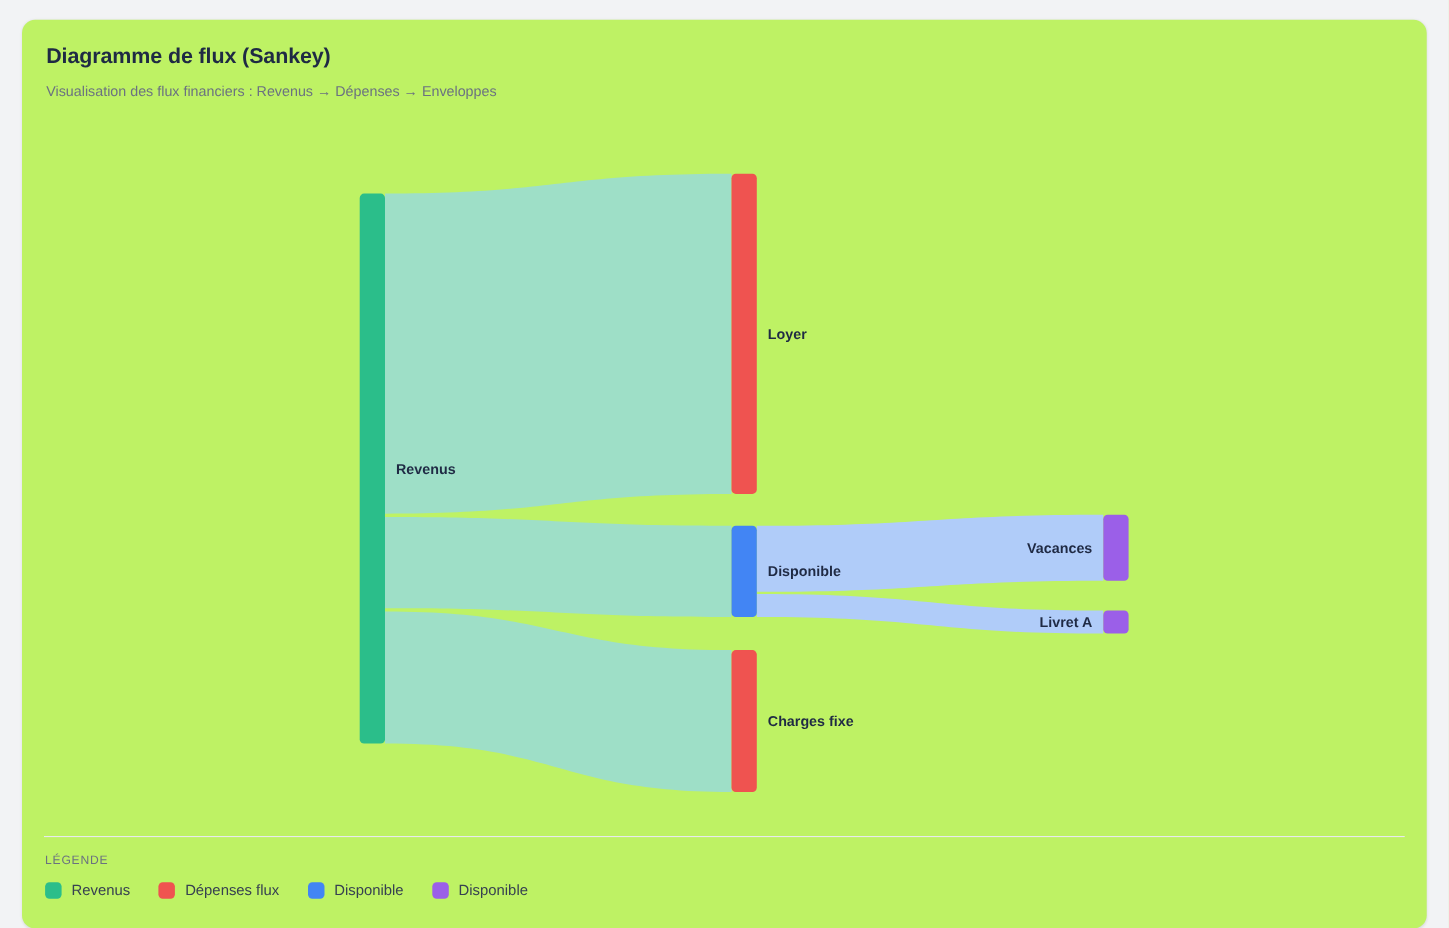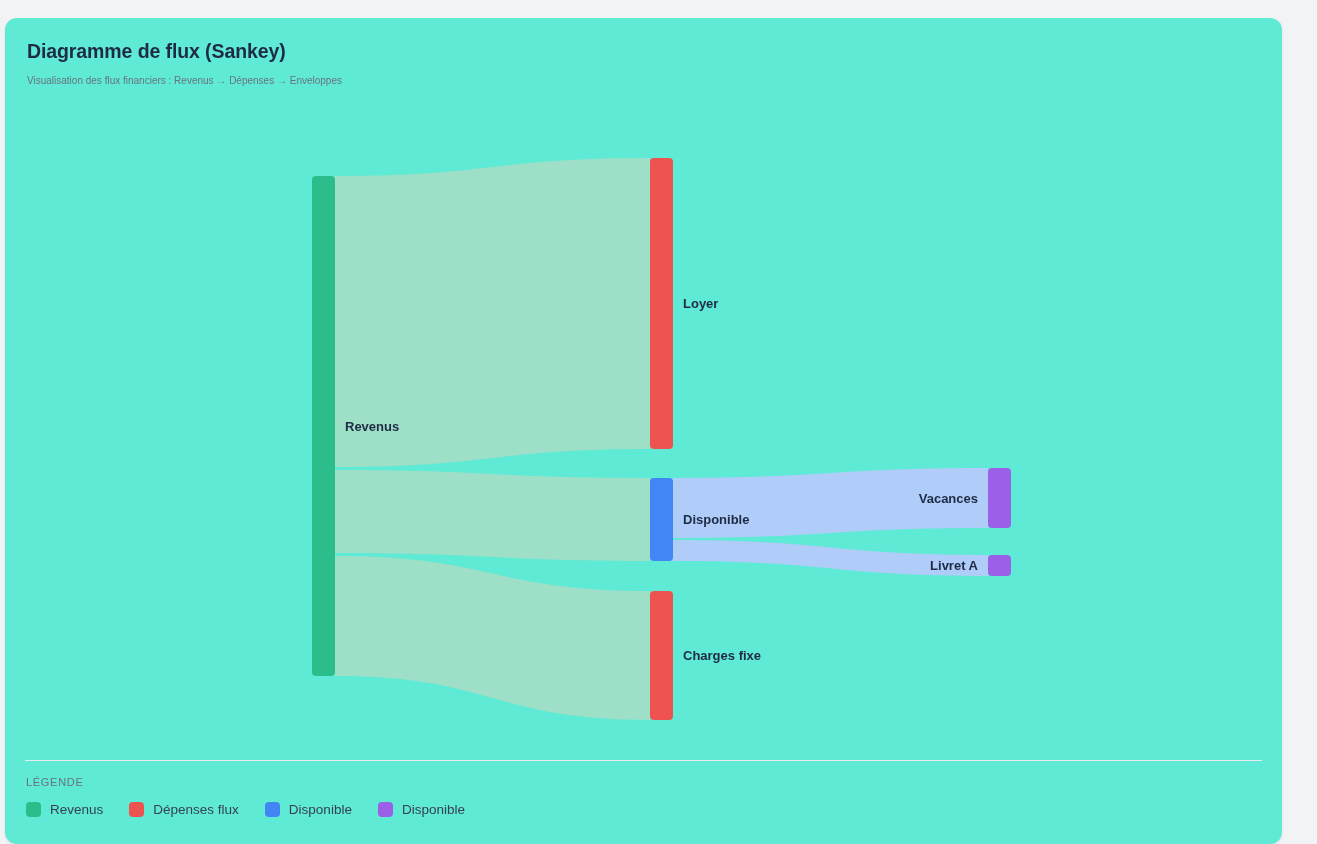--- a/index.html
+++ b/index.html
@@ -5,38 +5,38 @@
   * { box-sizing: border-box; }
   html, body {
     margin: 0; padding: 0;
     width: 1317px; height: 844px;
     background: #f2f3f5;
     font-family: "Liberation Sans", sans-serif;
     overflow: hidden;
   }
   #card {
     position: absolute;
-    left: 5px; top: 18px;
+    left: 20px; top: 18px;
     width: 1277px; height: 826px;
-    background: #5eead4;
+    background: #bef264;
     border-radius: 12px;
     box-shadow: 0 1px 3px rgba(16,24,40,0.07), 0 1px 2px rgba(16,24,40,0.04);
     overflow: hidden;
   }
   #header { padding: 22px 22px 0 22px; }
   #chart-title {
     margin: 0;
     font-size: 19.5px;
     font-weight: bold;
     color: #1f2a44;
     letter-spacing: -0.1px;
   }
   #chart-subtitle {
     margin: 12px 0 0 0;
-    font-size: 10px;
+    font-size: 13px;
     color: #6b7280;
     font-weight: normal;
   }
   #plot-wrap {
     position: absolute;
     left: 0; top: 104px;
     width: 1277px; height: 636px;
   }
   svg#sankey { display: block; width: 1277px; height: 636px; }
   .node-rect { stroke: none; }

